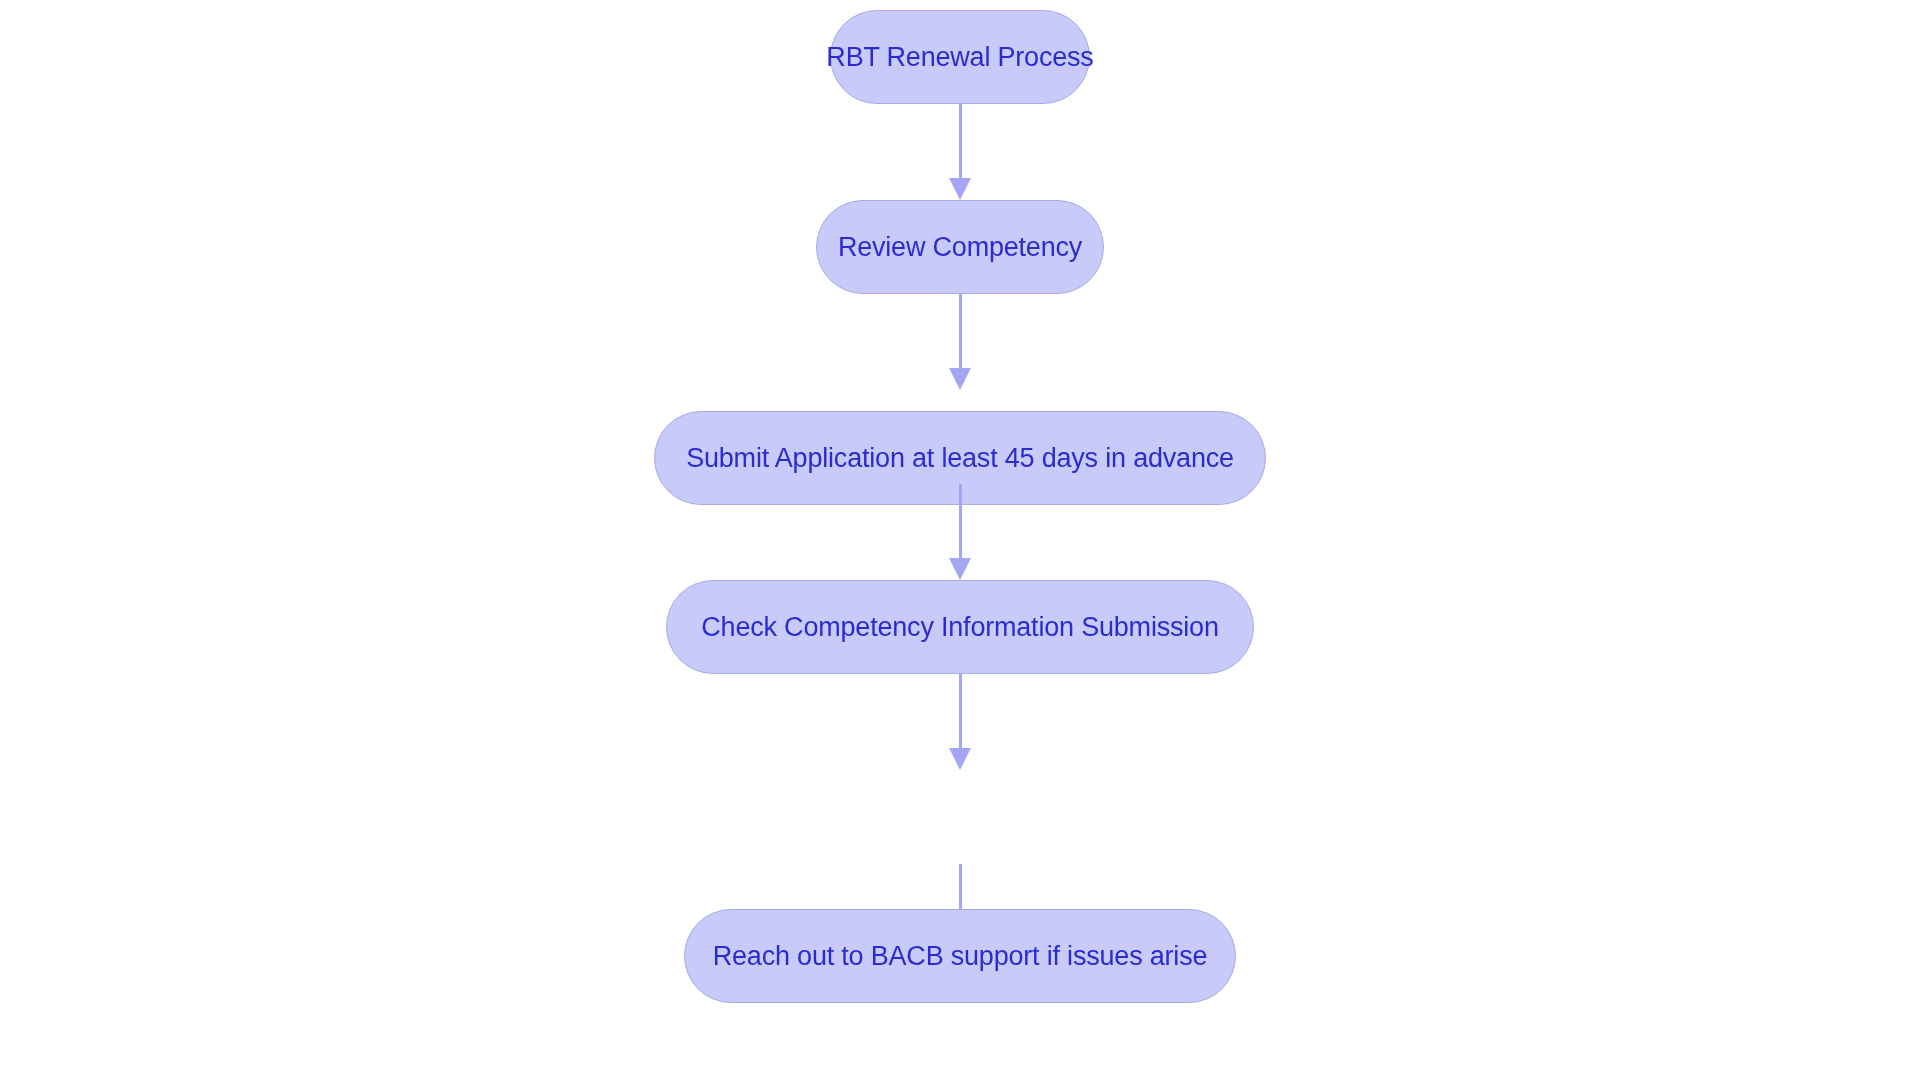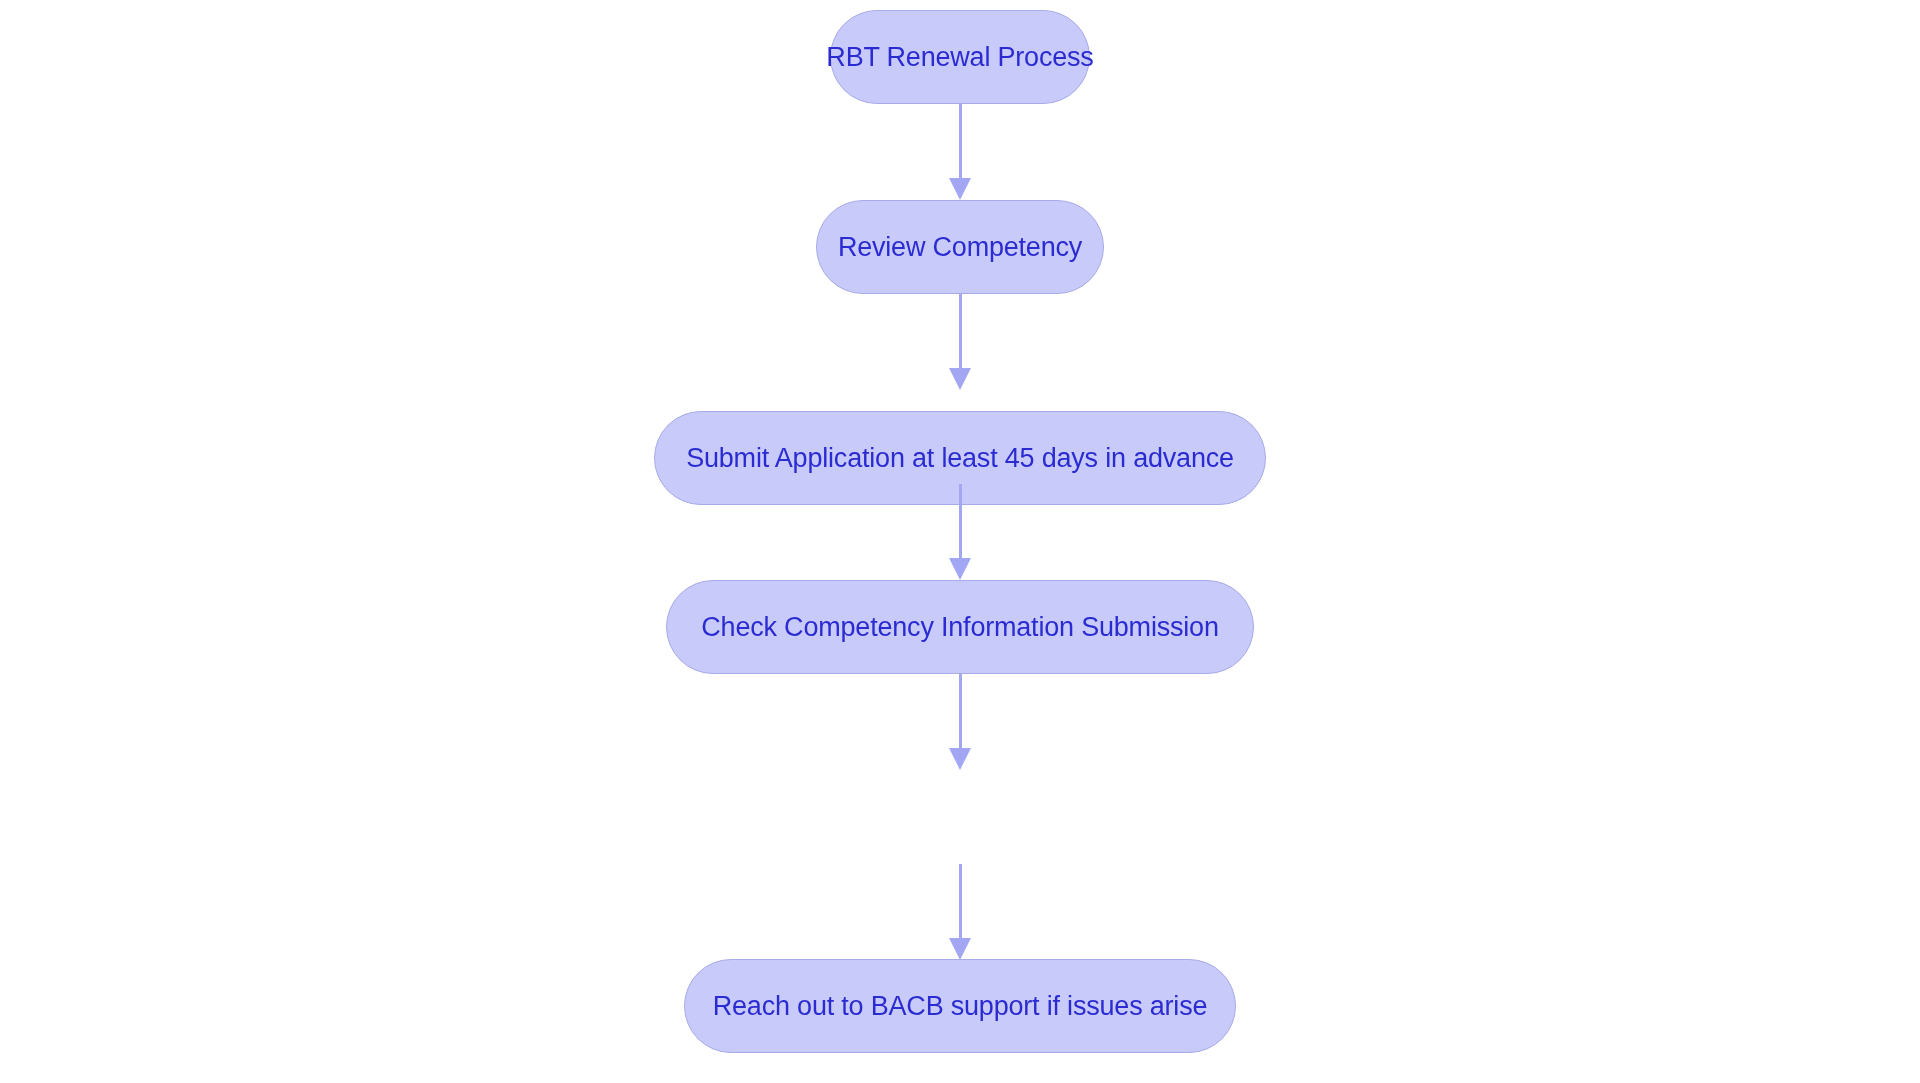--- a/index.html
+++ b/index.html
@@ -114,17 +114,17 @@
     <div class="connector-line"></div>
     <div class="connector-head"></div>
   </div>
 
 
   <div class="flow-connector" style="top:864px; height:96px;">
     <div class="connector-line"></div>
     <div class="connector-head"></div>
   </div>
 
-  <div class="flow-node" style="top:959px; width:552px;">
+  <div class="flow-node" style="top:909px; width:552px;">
     <span class="flow-node-label">Reach out to BACB support if issues arise</span>
   </div>
 
 </div>
 
 </body></html>

